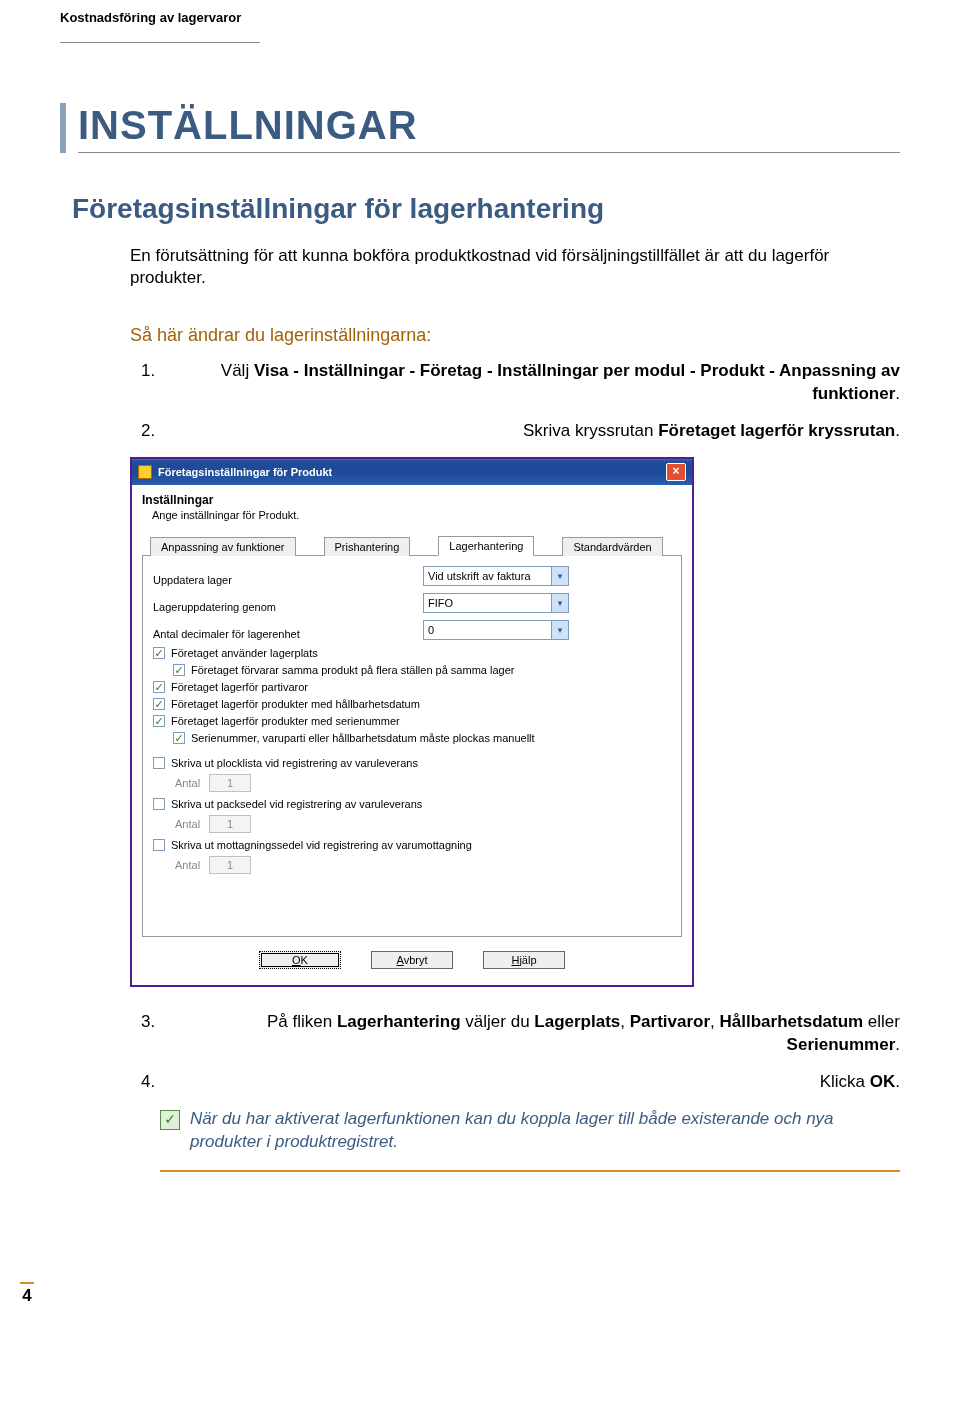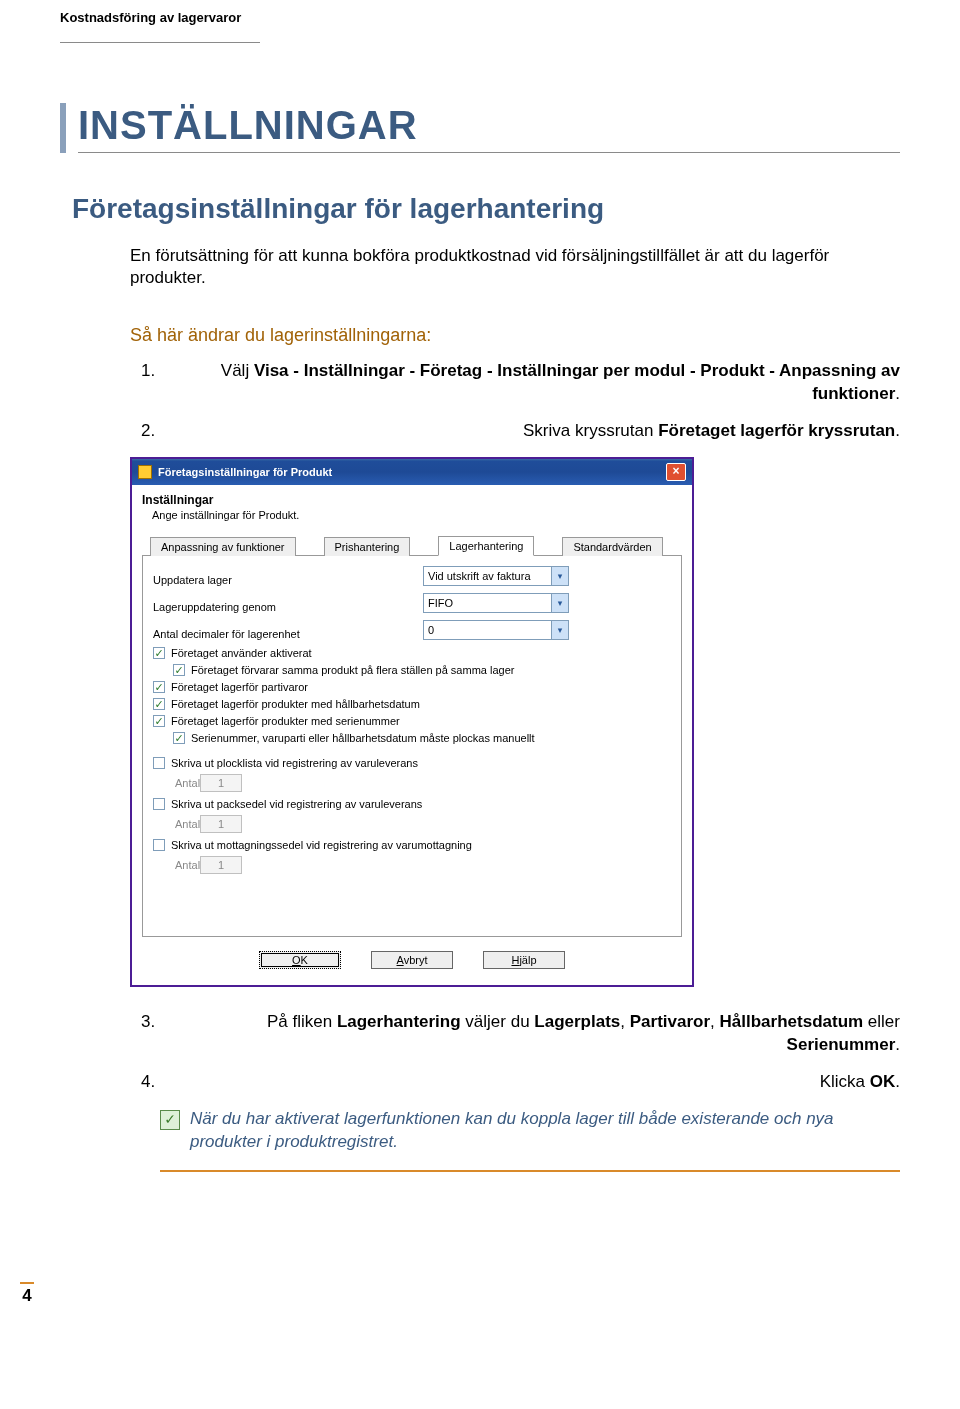--- a/index.html
+++ b/index.html
@@ -190,21 +190,21 @@
     background: #fff;
     font-size: 11px;
     line-height: 11px;
     text-align: center;
     color: #2a7a2a;
     box-sizing: border-box;
   }
   .antal {
     display: flex;
     align-items: center;
-    gap: 0;
+    gap: 9px;
     margin: 2px 0 6px 22px;
     color: #888;
   }
   .antal .field {
     border: 1px solid #c0c0c0;
     width: 40px;
     height: 16px;
     text-align: center;
     font-size: 11px;
     line-height: 16px;
@@ -330,21 +330,21 @@
           <div class="row">
             <div class="lab">Antal decimaler för lagerenhet</div>
             <div class="combo">
               <span>0</span>
               <span class="arrow">▾</span>
             </div>
           </div>
 
           <div class="chk">
               <div class="box">✓</div>
-              <span>Företaget använder aktiverat</span>
+              <span>Företaget använder lagerplats</span>
             </div>
           <div class="chk indent">
               <div class="box">✓</div>
               <span>Företaget förvarar samma produkt på flera ställen på samma lager</span>
             </div>
           <div class="chk">
               <div class="box">✓</div>
               <span>Företaget lagerför partivaror</span>
             </div>
           <div class="chk">

